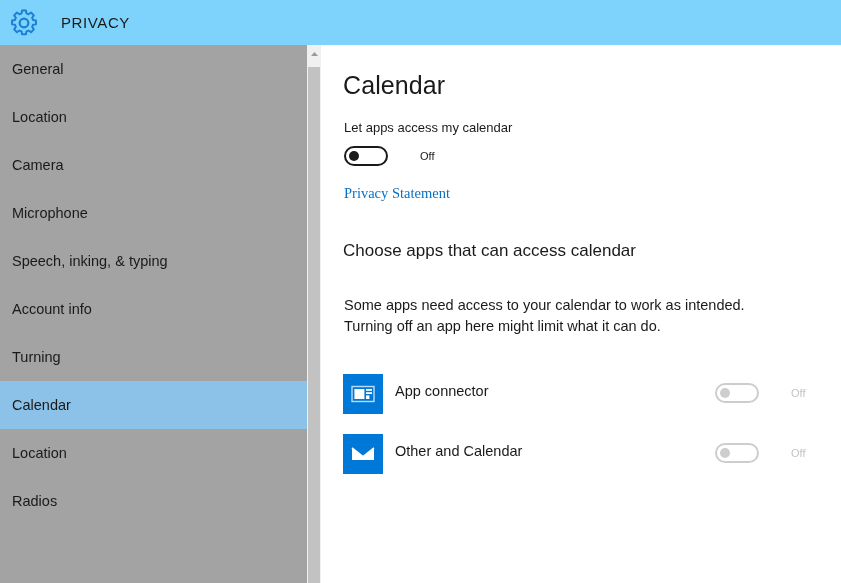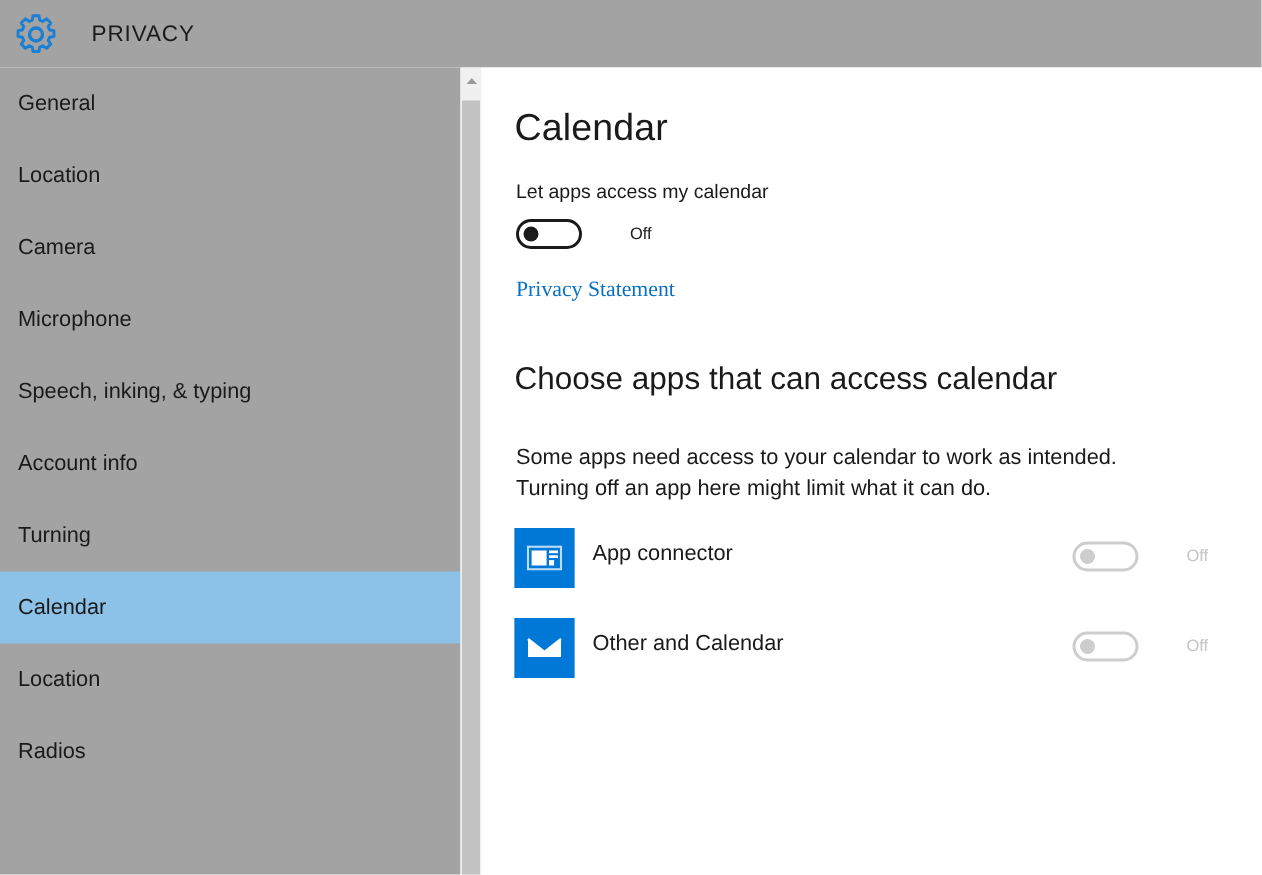--- a/index.html
+++ b/index.html
@@ -19,21 +19,21 @@
     width: 841px;
     height: 583px;
     background: #ffffff;
   }
 
   
   .titlebar {
     position: absolute;
     left: 0; top: 0;
     width: 841px; height: 45px;
-    background: #a3a3a3;
+    background: #7dd3fc;
     display: flex;
     align-items: center;
   }
   .titlebar-gear {
     width: 30px; height: 30px;
     margin-left: 9px;
     display: block;
   }
   .titlebar-title {
     margin-left: 22px;
@@ -155,37 +155,37 @@
     font-size: 14.5px;
     color: #0a70c4;
     text-decoration: none;
     cursor: pointer;
     font-family: Liberation Serif, serif;
   }
 
   .section-title {
     position: absolute;
     left: 22px; top: 196px;
-    font-size: 21px;
+    font-size: 17px;
     font-weight: 400;
     color: #1a1a1a;
   }
   .section-desc {
     position: absolute;
     left: 23px; top: 250px;
     width: 430px;
     font-size: 14.5px;
     line-height: 21px;
     color: #1a1a1a;
   }
 
   
   .app-list {
     position: absolute;
-    left: 0; top: 303px;
+    left: 0; top: 325px;
     width: 464px;
   }
   .app-row {
     position: relative;
     height: 60px;
   }
   .app-icon {
     position: absolute;
     left: 22px; top: 4px;
     width: 40px; height: 40px;

